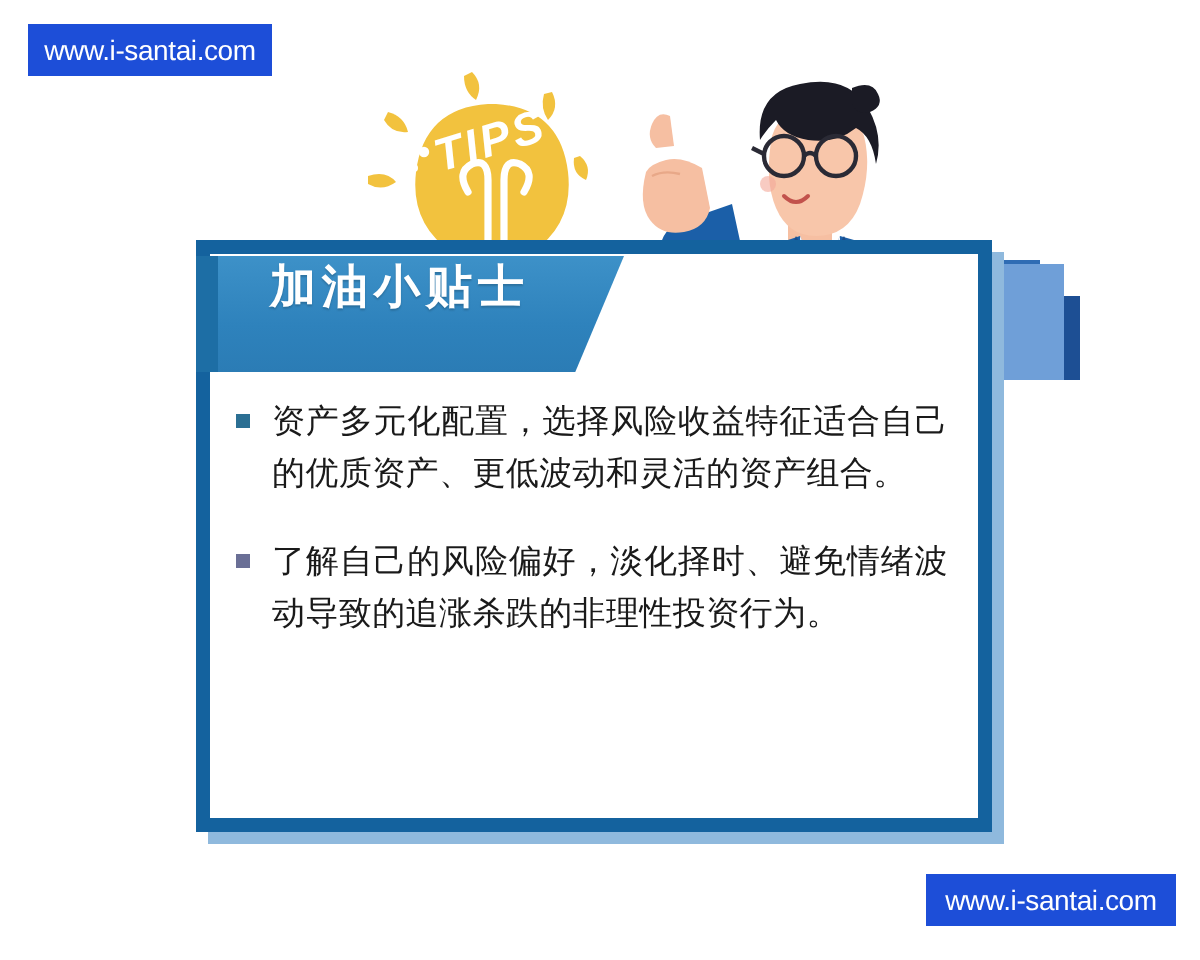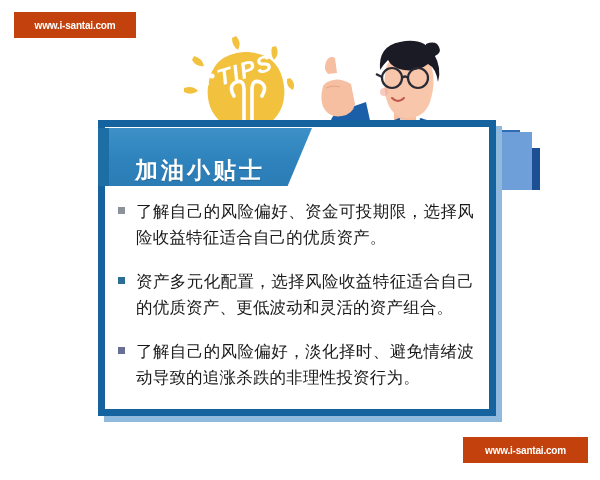--- a/index.html
+++ b/index.html
@@ -12,25 +12,25 @@
     width: 600px;
     height: 480px;
     position: relative;
     overflow: hidden;
     font-family: "Liberation Sans", "DejaVu Sans", sans-serif;
   }
 
   
   .watermark {
     position: absolute;
-    background: #c2410c;
+    background: #1d4ed8;
     color: #ffffff;
-    font-size: 10px;
+    font-size: 14px;
     letter-spacing: -0.2px;
-    font-weight: bold;
+    font-weight: normal;
     display: flex;
     align-items: center;
     justify-content: center;
     white-space: nowrap;
   }
   .watermark-tl { left: 14px;  top: 12px;  width: 122px; height: 26px; }
   .watermark-br { left: 463px; top: 437px; width: 125px; height: 26px; }
 
   
   .illustration {
@@ -83,21 +83,21 @@
   .ribbon-body {
     position: absolute;
     left: 11px;
     top: 0;
     width: 203px;
     height: 58px;
     background: #3389c2;
     background: linear-gradient(180deg, #3d91c8 0%, #2e82bc 60%, #2b7cb5 100%);
     clip-path: polygon(0 0, 100% 0, 88% 100%, 0 100%);
     display: flex;
-    align-items: flex-end;
+    align-items: flex-start;
   }
   .ribbon-title {
     color: #ffffff;
     font-size: 23px;
     font-weight: bold;
     letter-spacing: 3px;
     margin-left: 26px;
     text-shadow: 0 1px 1px rgba(0,0,0,0.18);
     white-space: nowrap;
   }
@@ -237,24 +237,20 @@
 
 <div class="ribbon">
   <div class="ribbon-fold"></div>
   <div class="ribbon-body">
     <span class="ribbon-title">加油小贴士</span>
   </div>
 </div>
 
 <div class="tips-list">
   <div class="tip-item">
-    <span class="tip-marker m1"></span>
-    <span class="tip-text">了解自己的风险偏好、资金可投期限，选择风险收益特征适合自己的优质资产。</span>
-  </div>
-  <div class="tip-item">
     <span class="tip-marker m2"></span>
     <span class="tip-text">资产多元化配置，选择风险收益特征适合自己的优质资产、更低波动和灵活的资产组合。</span>
   </div>
   <div class="tip-item">
     <span class="tip-marker m3"></span>
     <span class="tip-text">了解自己的风险偏好，淡化择时、避免情绪波动导致的追涨杀跌的非理性投资行为。</span>
   </div>
 </div>
 
 <div class="watermark watermark-tl">www.i-santai.com</div>

